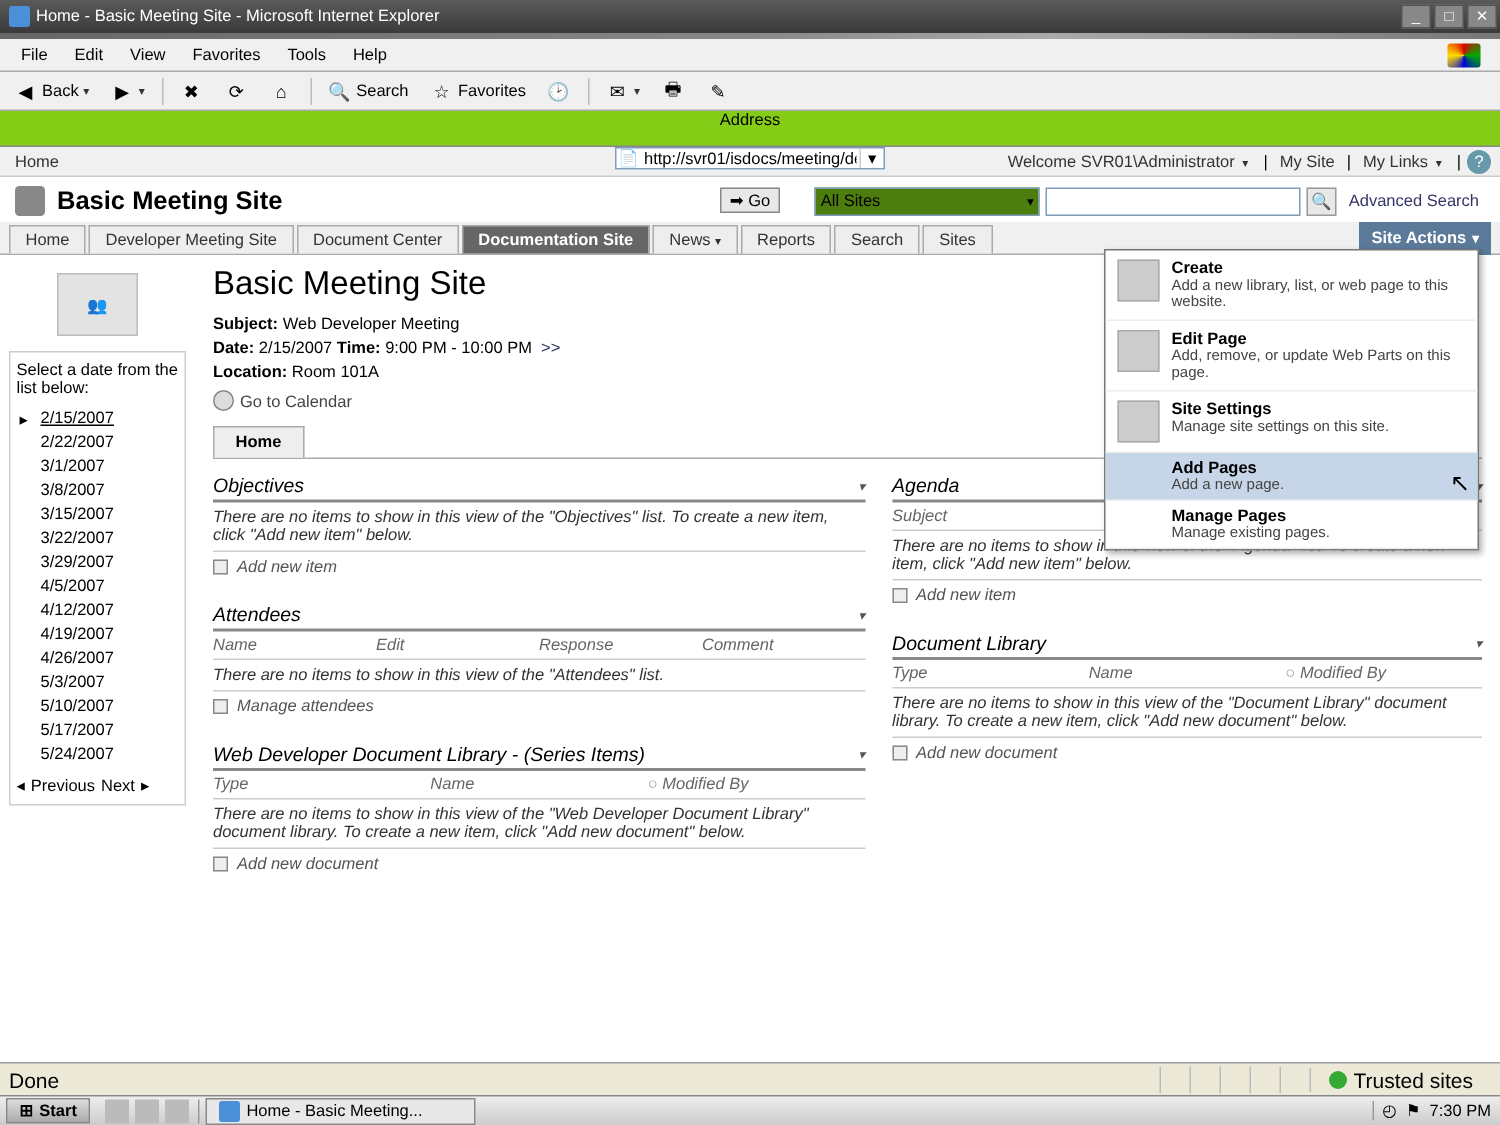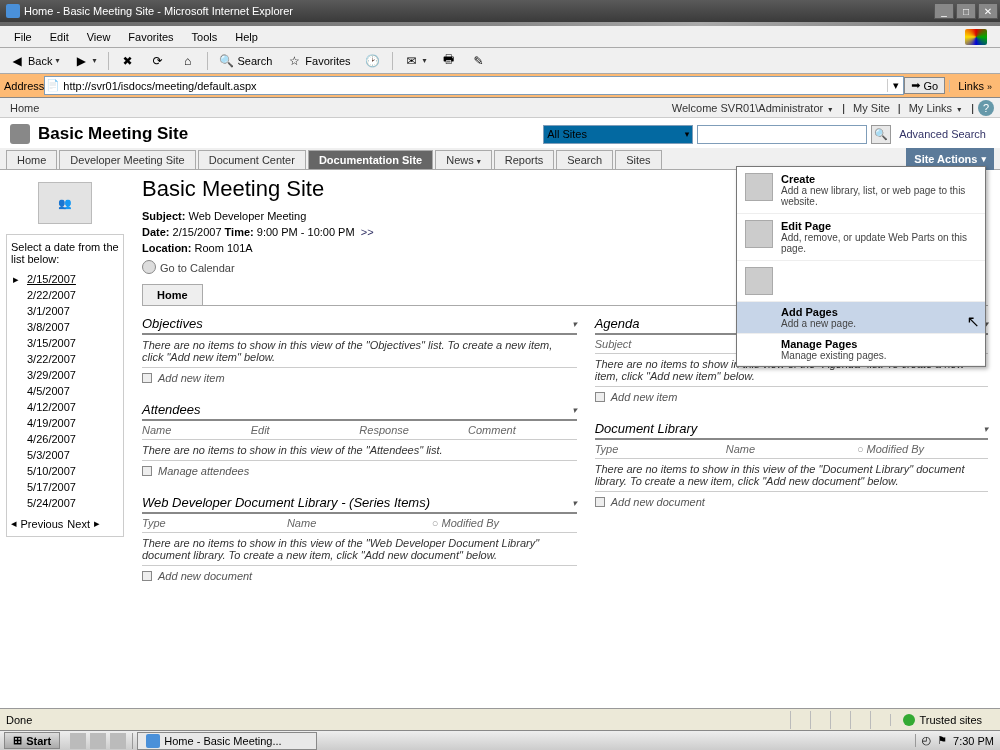--- a/index.html
+++ b/index.html
@@ -16,39 +16,39 @@
   .menubar .menu-item { padding:2px 8px; cursor:default;}
   .menubar .ie-logo-corner { margin-left:auto; width:36px; display:flex; align-items:center; justify-content:center;}
   .menubar .ie-logo-corner .flag { width:22px; height:16px; background: conic-gradient(#d00,#0a0,#00d,#fd0,#d00); border-radius:2px;}
 
   .toolbar { background:#f0f0f0; border-bottom:1px solid #aaa; height:26px; display:flex; align-items:center; padding:0 4px; gap:4px; }
   .tbtn { display:flex; align-items:center; gap:3px; padding:2px 4px; border:1px solid transparent; }
   .ico { width:16px; height:16px; display:inline-flex; align-items:center; justify-content:center; font-size:12px;}
   .dropdown-arrow { font-size:8px; color:#333; }
   .sep { width:1px; height:18px; background:#bbb; margin:0 2px;}
 
-  .addrbar { background:#fdba74; border-bottom:1px solid #888; height:24px; display:flex; align-items:center; padding:0 4px; gap:0;}
+  .addrbar { background:#84cc16; border-bottom:1px solid #888; height:24px; display:flex; align-items:center; padding:0 4px; gap:12px;flex-direction:column;}
   .addrbar .addr-input { flex:1; display:flex; align-items:center; background:#fff; border:1px solid #7f9db9; height:19px; }
   .addrbar .addr-input .page-ico{ width:16px; text-align:center;}
   .addrbar .addr-input input{ border:none; flex:1; font-size:11px; padding:0 2px; outline:none;}
   .addrbar .addr-input .dd{ width:16px; text-align:center; border-left:1px solid #ccc;}
   .go-btn{ border:1px solid #888; background:#e8e8e8; padding:1px 6px; display:flex; align-items:center; gap:3px;}
   .links-lbl{ padding:0 4px 0 8px; border-left:1px solid #bbb; margin-left:4px;}
 
   .sp-top { background:#f0f0f0; border-bottom:1px solid #ccc; height:20px; display:flex; align-items:center; padding:0 6px; }
   .sp-top .right { margin-left:auto; display:flex; align-items:center; gap:4px;}
   .sp-top .link{ color:#333; padding:0 4px;}
   .sp-top .ddl{ padding:0 2px; font-size:8px;}
   .help-ico{ width:16px;height:16px;border-radius:50%;background:#69a;color:#fff;display:flex;align-items:center;justify-content:center;font-size:11px;}
 
   .sp-header{ background:#fff; padding:6px 10px 4px 10px; display:flex; align-items:center; gap:8px;}
   .sp-header .site-ico{ width:20px;height:20px;background:#888;border-radius:3px;}
   .sp-header .title{ font-size:17px; font-weight:bold;}
   .sp-header .search-area{ margin-left:auto; display:flex; align-items:center; gap:4px;}
-  .scope{ border:1px solid #7f9db9; background:#0369a1; height:19px; width:150px; display:flex; align-items:center; padding:0 3px; justify-content:space-between;}
+  .scope{ border:1px solid #7f9db9; background:#4d7c0f; height:19px; width:150px; display:flex; align-items:center; padding:0 3px; justify-content:space-between;}
   .search-input{ border:1px solid #7f9db9; height:19px; width:170px; padding:0 3px;}
   .search-btn{ width:20px;height:19px;border:1px solid #999;background:#e8e8e8;display:flex;align-items:center;justify-content:center;}
   .adv-link{ color:#336; padding:0 4px;}
 
   .sp-tabs{ background:#f0f0f0; border-bottom:1px solid #aaa; height:22px; display:flex; align-items:flex-end; padding-left:6px; position:relative;}
   .sp-tab{ border:1px solid #aaa; border-bottom:none; background:#eee; padding:3px 10px; margin-right:2px; font-size:11px; color:#333;}
   .sp-tab.active{ background:#666; color:#fff; font-weight:bold;}
   .sp-tab .dd{ font-size:8px; margin-left:3px;}
   .site-actions{ position:absolute; right:6px; top:0; height:22px; background:#5b7a99; color:#fff; padding:0 8px; display:flex; align-items:center; gap:4px; font-weight:bold;}
 
@@ -92,21 +92,21 @@
   
   .actions-menu{ position:absolute; right:14px; top:166px; width:250px; background:#fff; border:1px solid #777; box-shadow:2px 2px 4px rgba(0,0,0,0.3); z-index:100;}
   .actions-menu .mi{ display:flex; gap:8px; padding:6px 8px; border-bottom:1px solid #eee; cursor:default;}
   .actions-menu .mi:hover, .actions-menu .mi.hover{ background:#c7d5e8;}
   .actions-menu .mi .mico{ width:28px;height:28px;background:#ccc;flex-shrink:0; border:1px solid #aaa;}
   .actions-menu .mi.small{ padding:4px 8px 4px 44px;}
   .actions-menu .mi .mtxt .t{ font-weight:bold;}
   .actions-menu .mi .mtxt .d{ font-size:10px; color:#444;}
   .cursor-img{ position:absolute; right:20px; top:312px; z-index:200; font-size:16px; pointer-events:none;}
 
-  .statusbar{ position:absolute; bottom:20px; left:0; right:0; height:22px; background:#ece9d8; border-top:1px solid #999; display:flex; align-items:center; padding:0 6px; font-size:11px;}
+  .statusbar{ position:absolute; bottom:20px; left:0; right:0; height:22px; background:#ece9d8; border-top:1px solid #999; display:flex; align-items:center; padding:0 6px; font-size:14px;}
   .statusbar .cells{ margin-left:auto; display:flex; align-items:center; gap:0;}
   .statusbar .cell{ border-left:1px solid #bbb; height:18px; width:20px;}
   .statusbar .trusted{ display:flex; align-items:center; gap:4px; padding:0 12px; border-left:1px solid #bbb;}
   .statusbar .shield{ width:12px;height:12px;background:#3a3;border-radius:50%;}
 
   .taskbar{ position:absolute; bottom:0; left:0; right:0; height:20px; background:linear-gradient(#eee,#ccc); border-top:1px solid #888; display:flex; align-items:center; font-size:11px;}
   .taskbar .start{ background:linear-gradient(#ddd,#aaa); border:1px solid #888; padding:1px 8px; font-weight:bold; display:flex; align-items:center; gap:4px; margin:0 4px;}
   .taskbar .ql{ padding:0 6px; border-right:1px solid #999; display:flex; gap:4px;}
   .taskbar .ql .q{ width:16px;height:16px;background:#bbb;}
   .taskbar .task{ background:#e8e8e8; border:1px solid #888; padding:1px 8px; margin-left:4px; display:flex; align-items:center; gap:4px; width:180px;}
@@ -387,20 +387,24 @@
     </div>
     <div class="mi">
       <div class="mico"></div>
       <div class="mtxt">
         <div class="t">Edit Page</div>
         <div class="d">Add, remove, or update Web Parts on this page.</div>
       </div>
     </div>
     <div class="mi">
       <div class="mico"></div>
+      <div class="mtxt">
+        <div class="t">Site Settings</div>
+        <div class="d">Manage site settings on this site.</div>
+      </div>
     </div>
     <div class="mi hover small">
       <div class="mtxt">
         <div class="t">Add Pages</div>
         <div class="d">Add a new page.</div>
       </div>
     </div>
     <div class="mi small">
       <div class="mtxt">
         <div class="t">Manage Pages</div>

